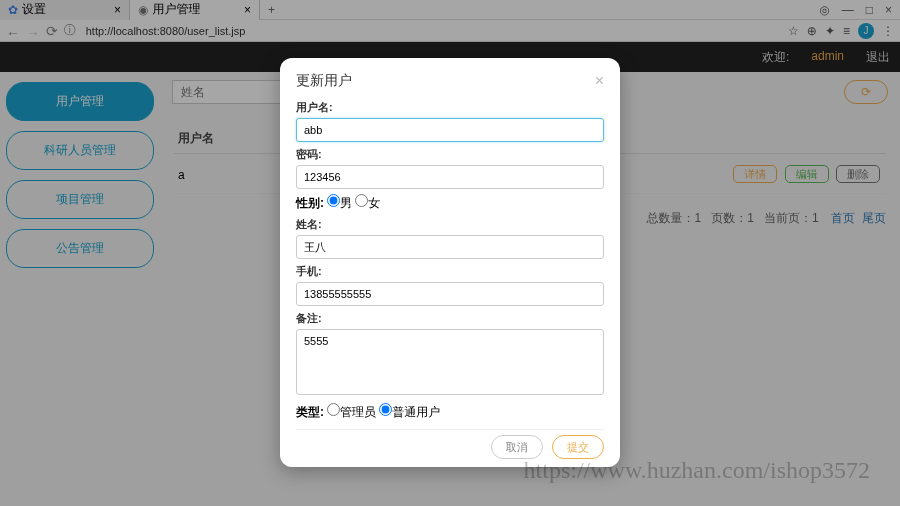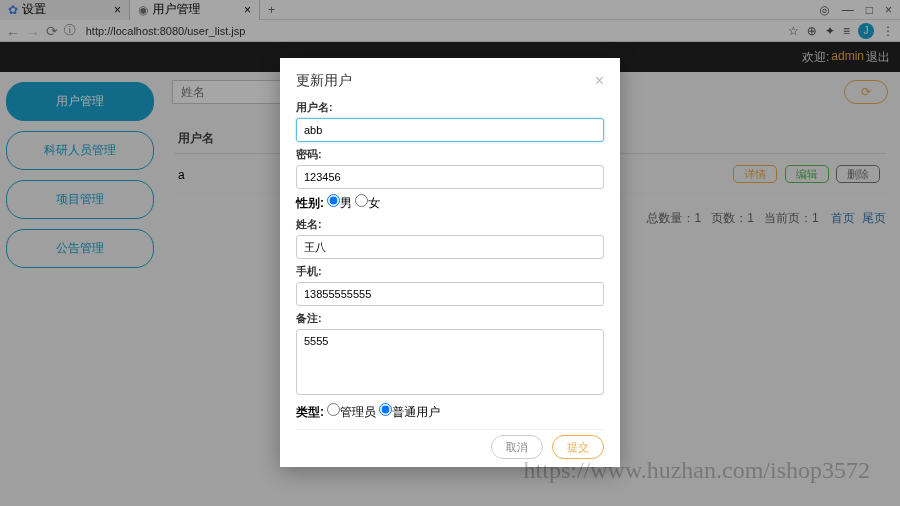--- a/index.html
+++ b/index.html
@@ -8,41 +8,41 @@
 .tab{display:flex;align-items:center;justify-content:space-between;padding:0 8px;height:20px;border-right:1px solid #ccc;min-width:130px;background:#f1f1f1}
 .tab.active{background:#fff}
 .titlectrl{margin-left:auto;display:flex;gap:12px;padding-right:8px;color:#555}
 .urlbar{height:22px;background:#fff;display:flex;align-items:center;padding:0 6px;border-bottom:1px solid #ddd;gap:6px}
 .urlbar .navbtn{color:#888;font-size:14px}
 .urlinput{flex:1;font-size:11px;color:#333;padding:2px 4px}
 .urlbar .righticons{display:flex;gap:8px;align-items:center;color:#555}
 .avatar{width:16px;height:16px;border-radius:50%;background:#1ba5d1;color:#fff;display:flex;align-items:center;justify-content:center;font-size:10px}
 .appbar{height:30px;background:#222;color:#ddd;display:flex;align-items:center;padding:0 10px}
 .appbar .brand{color:#fff;font-size:13px}
-.appbar .right{margin-left:auto;display:flex;gap:2px;font-size:11px}
+.appbar .right{margin-left:auto;display:flex;gap:22px;font-size:11px}
 .appbar .admin{color:#f0ad4e}
 .main{display:flex;height:calc(100% - 72px)}
 .sidebar{width:160px;padding:10px 6px}
 .sb-item{border:1px solid #1ba5d1;border-radius:18px;padding:10px 0;text-align:center;color:#1ba5d1;margin-bottom:10px;font-size:12px}
 .sb-item.active{background:#1ba5d1;color:#fff}
 .content{flex:1;padding:8px 12px}
 .searchrow{display:flex;align-items:center;gap:8px}
 .searchrow input{border:1px solid #ccc;padding:4px 8px;width:260px}
 .searchrow .roundbtn{border:1px solid #f0ad4e;color:#f0ad4e;border-radius:14px;padding:4px 16px}
 .tbl{margin-top:18px;width:100%}
 .tbl th{text-align:left;color:#444;font-weight:bold;padding:6px 4px;border-bottom:1px solid #ddd}
 .tbl td{padding:10px 4px;border-bottom:1px solid #eee}
 .opbtn{border-radius:5px;padding:2px 10px;margin:0 2px;font-size:11px}
 .op1{border:1px solid #f0ad4e;color:#f0ad4e}
 .op2{border:1px solid #5cb85c;color:#5cb85c}
 .op3{border:1px solid #777;color:#777}
 .pager{text-align:right;margin-top:14px;font-size:12px;color:#666}
 .pager .lnk{color:#337ab7;margin:0 2px}
 .overlay{position:absolute;inset:0;background:rgba(0,0,0,0.35);display:flex;justify-content:center;align-items:flex-start}
-.modal{background:#fff;width:340px;margin-top:58px;border-radius:0;box-shadow:0 5px 20px rgba(0,0,0,0.3);padding:14px 16px 12px}
+.modal{background:#fff;width:340px;margin-top:58px;border-radius:12px;box-shadow:0 5px 20px rgba(0,0,0,0.3);padding:14px 16px 12px}
 .mhead{display:flex;justify-content:space-between;align-items:center;margin-bottom:10px}
 .mtitle{font-size:14px;color:#333}
 .mclose{color:#bbb;font-size:16px;cursor:pointer}
 .fgroup{margin-bottom:5px}
 .flabel{font-size:11px;color:#333;font-weight:bold;margin-bottom:3px;display:block}
 .finput{width:100%;border:1px solid #ccc;border-radius:3px;padding:5px 7px;font-size:11px}
 .finput.focus{border:1px solid #5bc0de;box-shadow:0 0 3px rgba(91,192,222,0.5)}
 textarea.finput{height:66px;resize:none}
 .radios{font-size:11px}
 .mactions{text-align:right;border-top:1px solid #eee;padding-top:10px;margin-top:8px}

